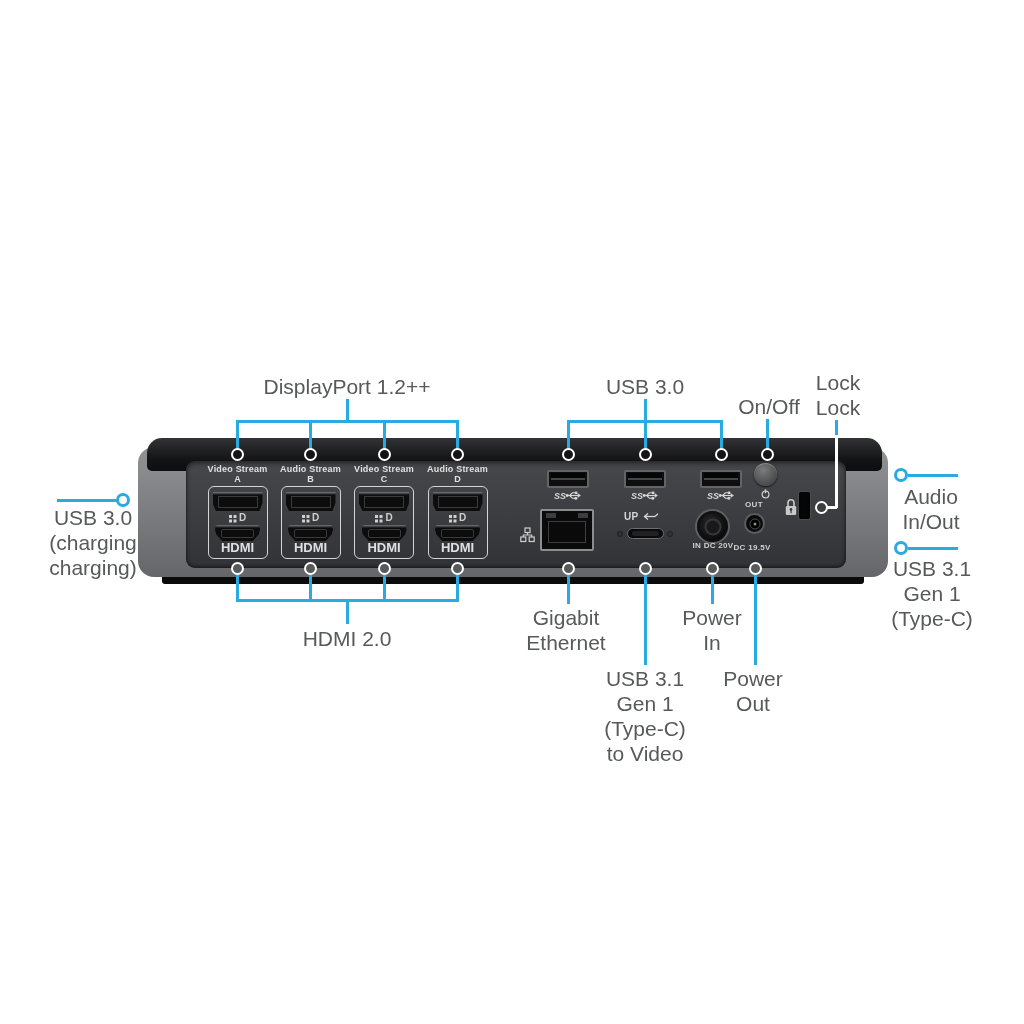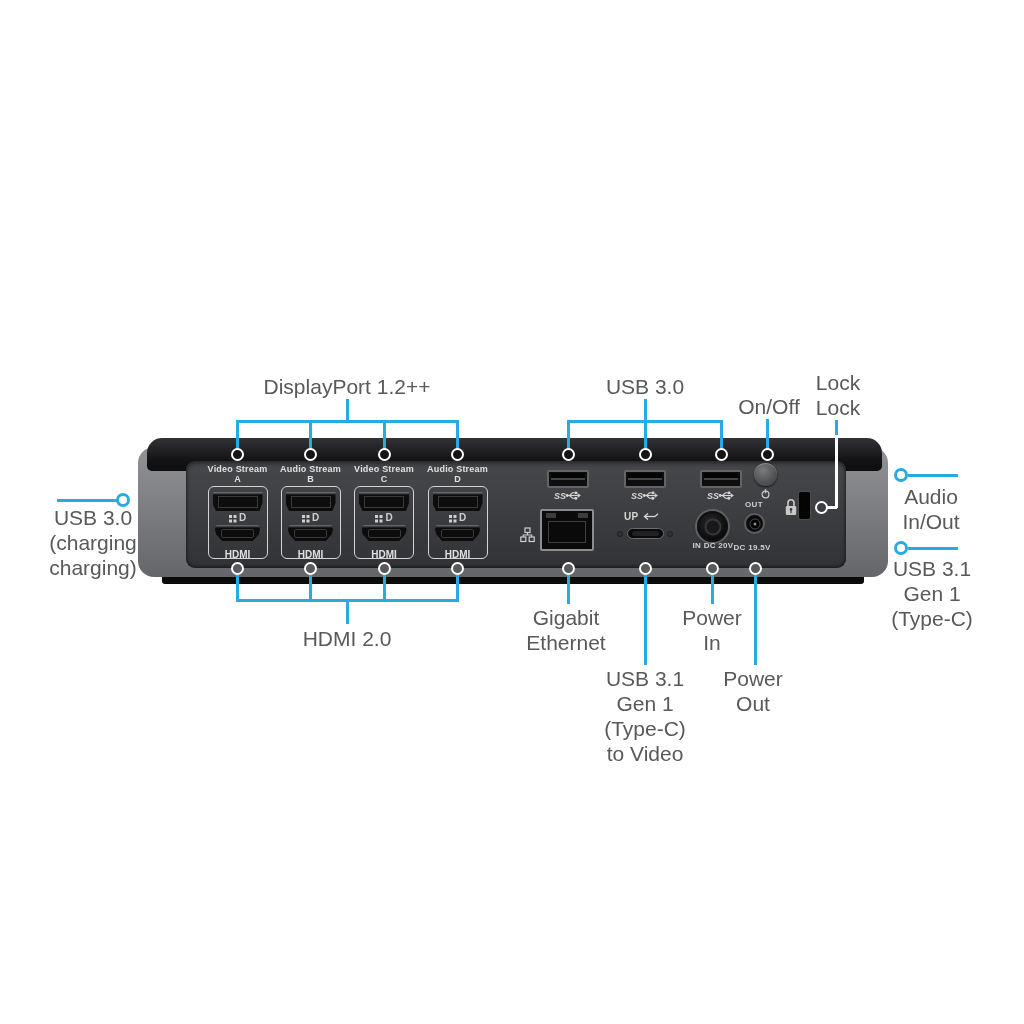--- a/index.html
+++ b/index.html
@@ -28,21 +28,21 @@
       clip-path:polygon(0 0,100% 0,100% 58%,94% 100%,7% 100%,0 60%);}
   .dp::after{content:"";position:absolute;left:5px;right:5px;top:4px;bottom:3px;border:1px solid #3a3a3c;}
   .dplogo{display:flex;align-items:center;justify-content:center;height:12px;margin:1px 0 1px;}
   .dpdots{width:3px;height:3px;background:#cfcfcf;box-shadow:4.5px 0 #cfcfcf,0 4.5px #cfcfcf,4.5px 4.5px #cfcfcf;
           margin:-4px 7px 0 0;}
   .dpD{font-size:10px;font-weight:bold;color:#cfcfcf;line-height:10px;}
   .hdmi{position:relative;width:45px;height:16px;margin:0 auto;
         background:linear-gradient(180deg,#77787a 0px,#0c0c0d 3px);border-radius:3px;
         clip-path:polygon(2% 0,98% 0,100% 30%,97% 60%,84% 100%,16% 100%,3% 60%,0 30%);}
   .hdmi::after{content:"";position:absolute;left:6px;right:6px;top:4px;bottom:3px;border:1px solid #3a3a3c;border-radius:2px;}
-  .hdmi-t{font-size:10px;font-weight:bold;color:#e0e0e0;margin-top:9px;line-height:9px;}
+  .hdmi-t{font-size:13px;font-weight:bold;color:#e0e0e0;margin-top:2px;line-height:9px;}
 
   
   .usba{width:42px;height:18px;top:470px;background:#0e0e0f;border:2px solid #636467;border-radius:2px;box-sizing:border-box;}
   .usba::after{content:"";display:block;height:5px;margin:1px 2px 0;background:#040404;border-bottom:2px solid #454547;}
   .pbtn{left:754px;top:463px;width:23px;height:23px;border-radius:50%;
         background:radial-gradient(circle at 40% 32%,#7b7c7e,#525355 58%,#3a3b3d);
         box-shadow:0 1px 2px rgba(0,0,0,.7), inset 0 1px 1px rgba(255,255,255,.25);}
   .eth{left:540px;top:509px;width:54px;height:42px;background:#0a0a0b;border:2px solid #8c8d90;border-radius:2px;box-sizing:border-box;position:absolute;}
   .eth::before{content:"";position:absolute;left:4px;top:2px;width:10px;height:5px;background:#3c3c3e;box-shadow:32px 0 #3c3c3e;}
   .eth::after{content:"";position:absolute;left:6px;right:6px;top:10px;bottom:6px;border:1.5px solid #3e3e40;}

